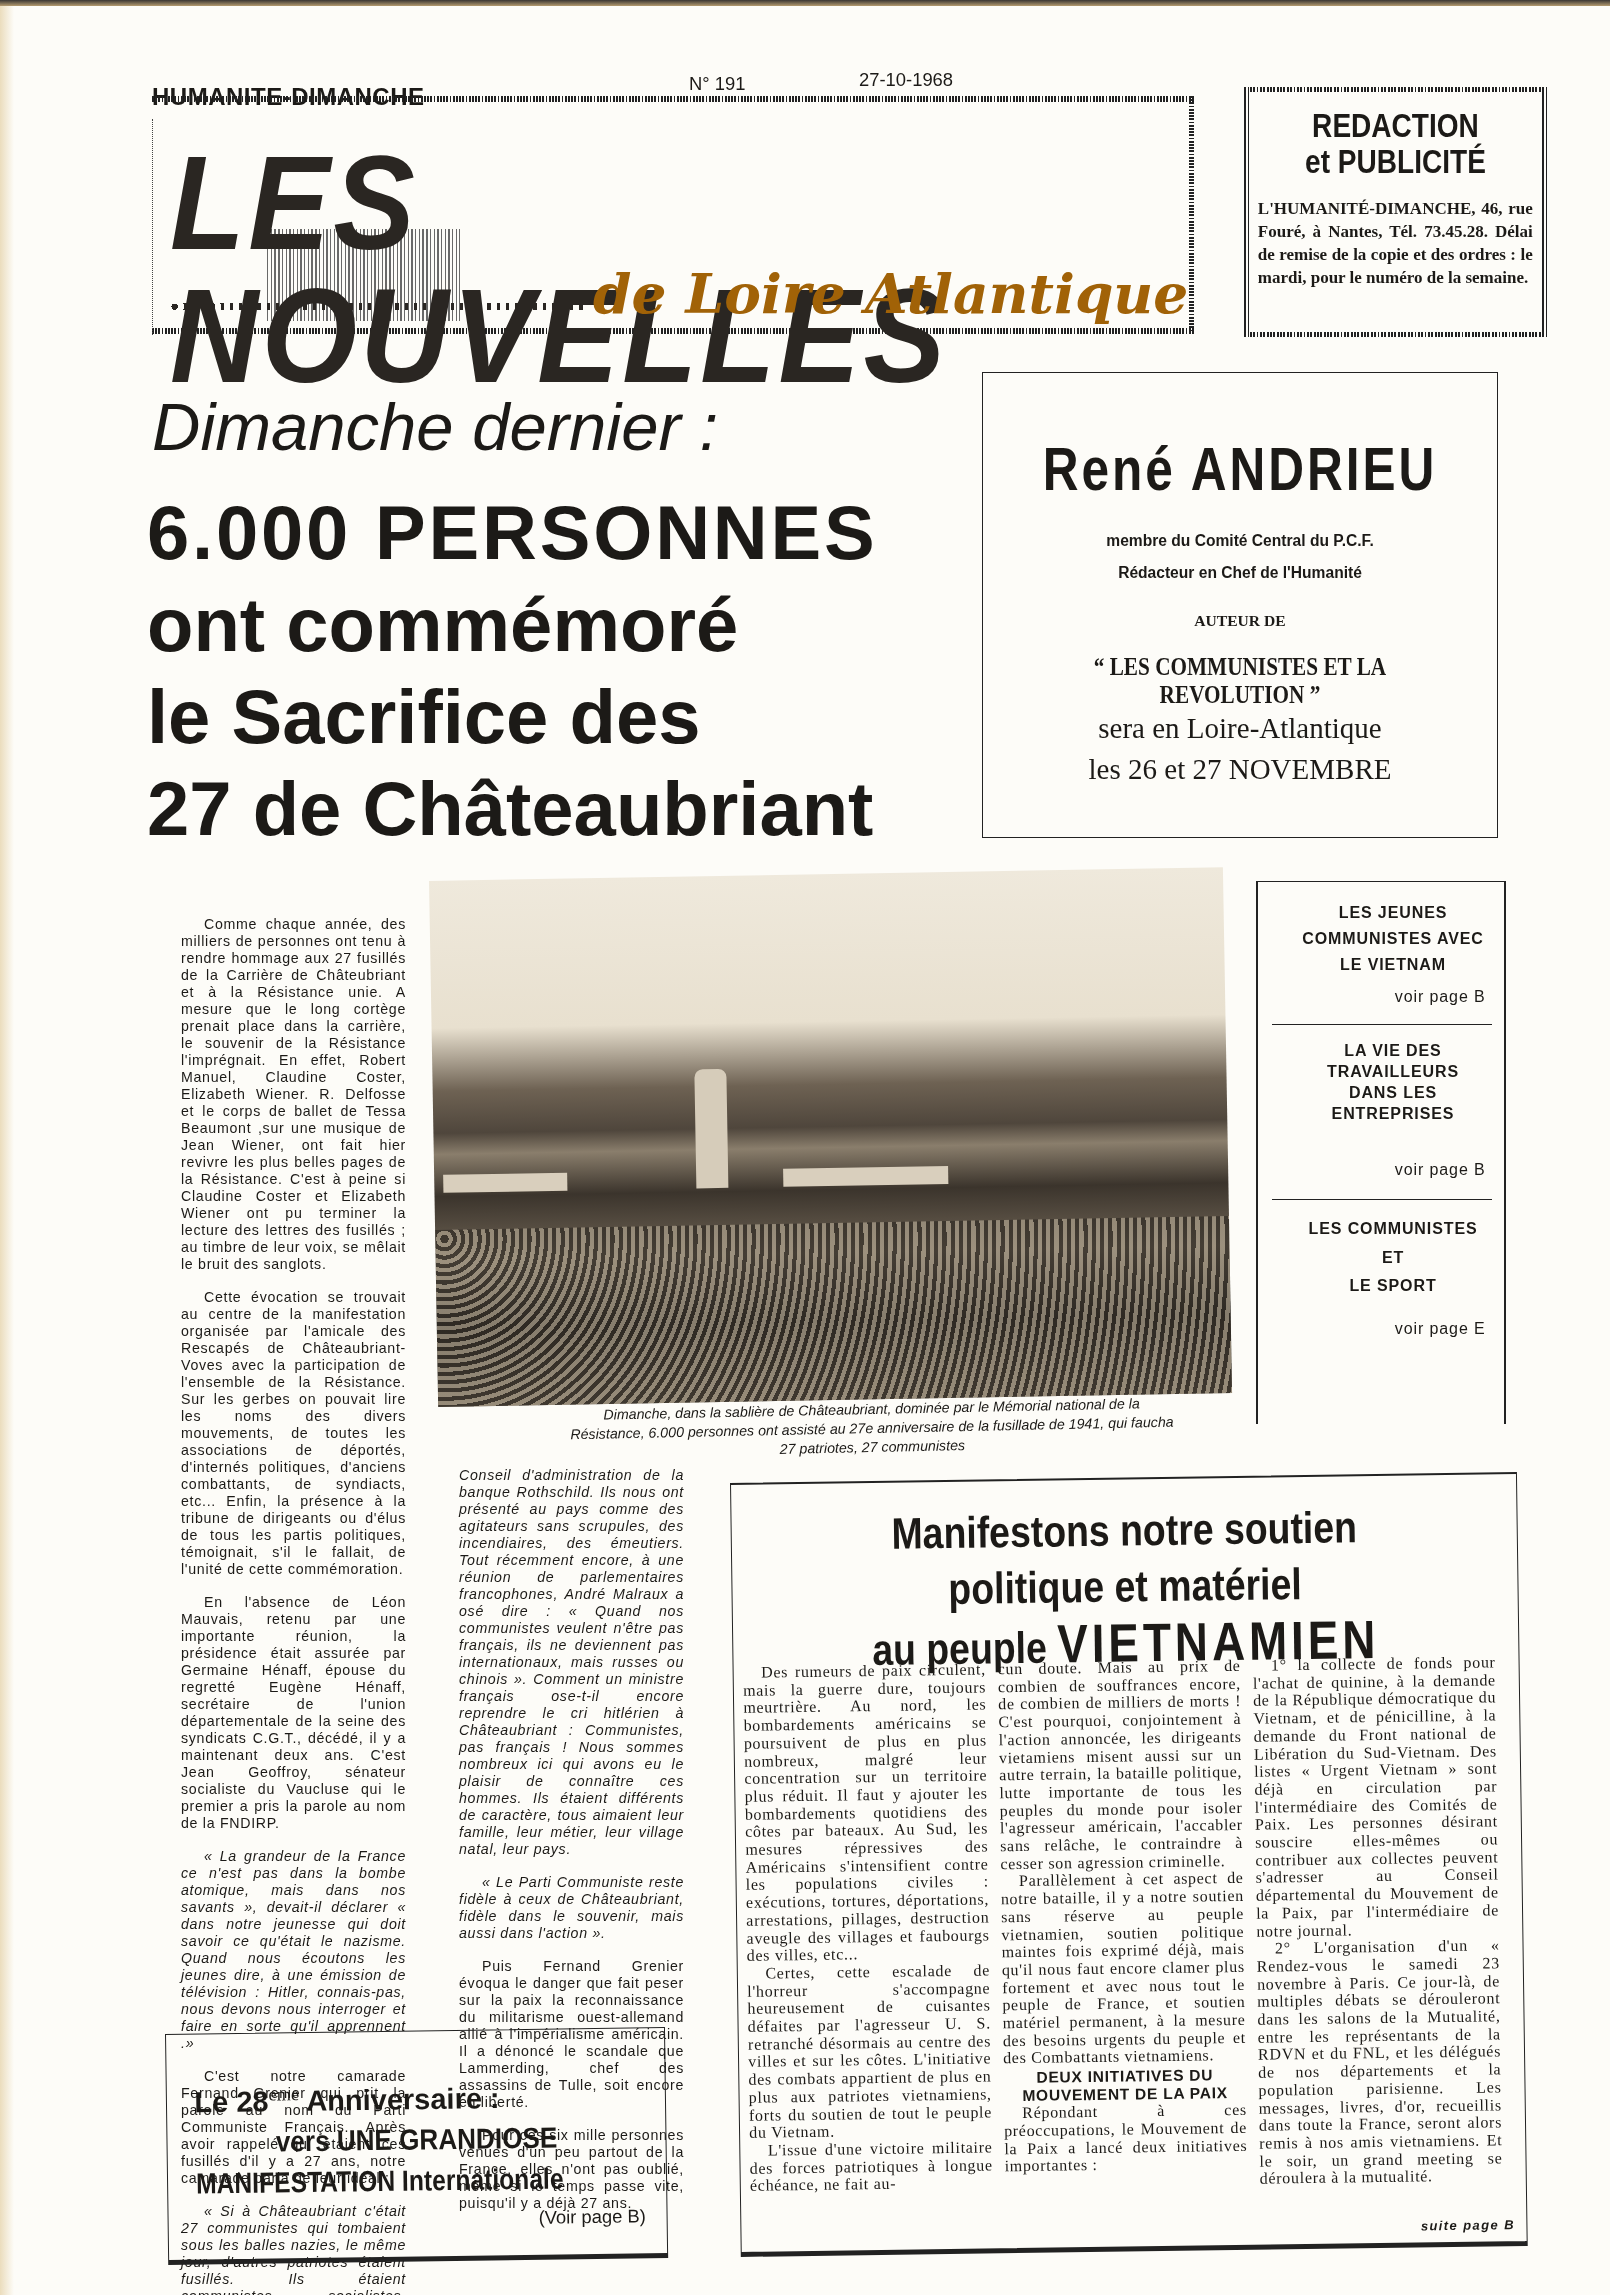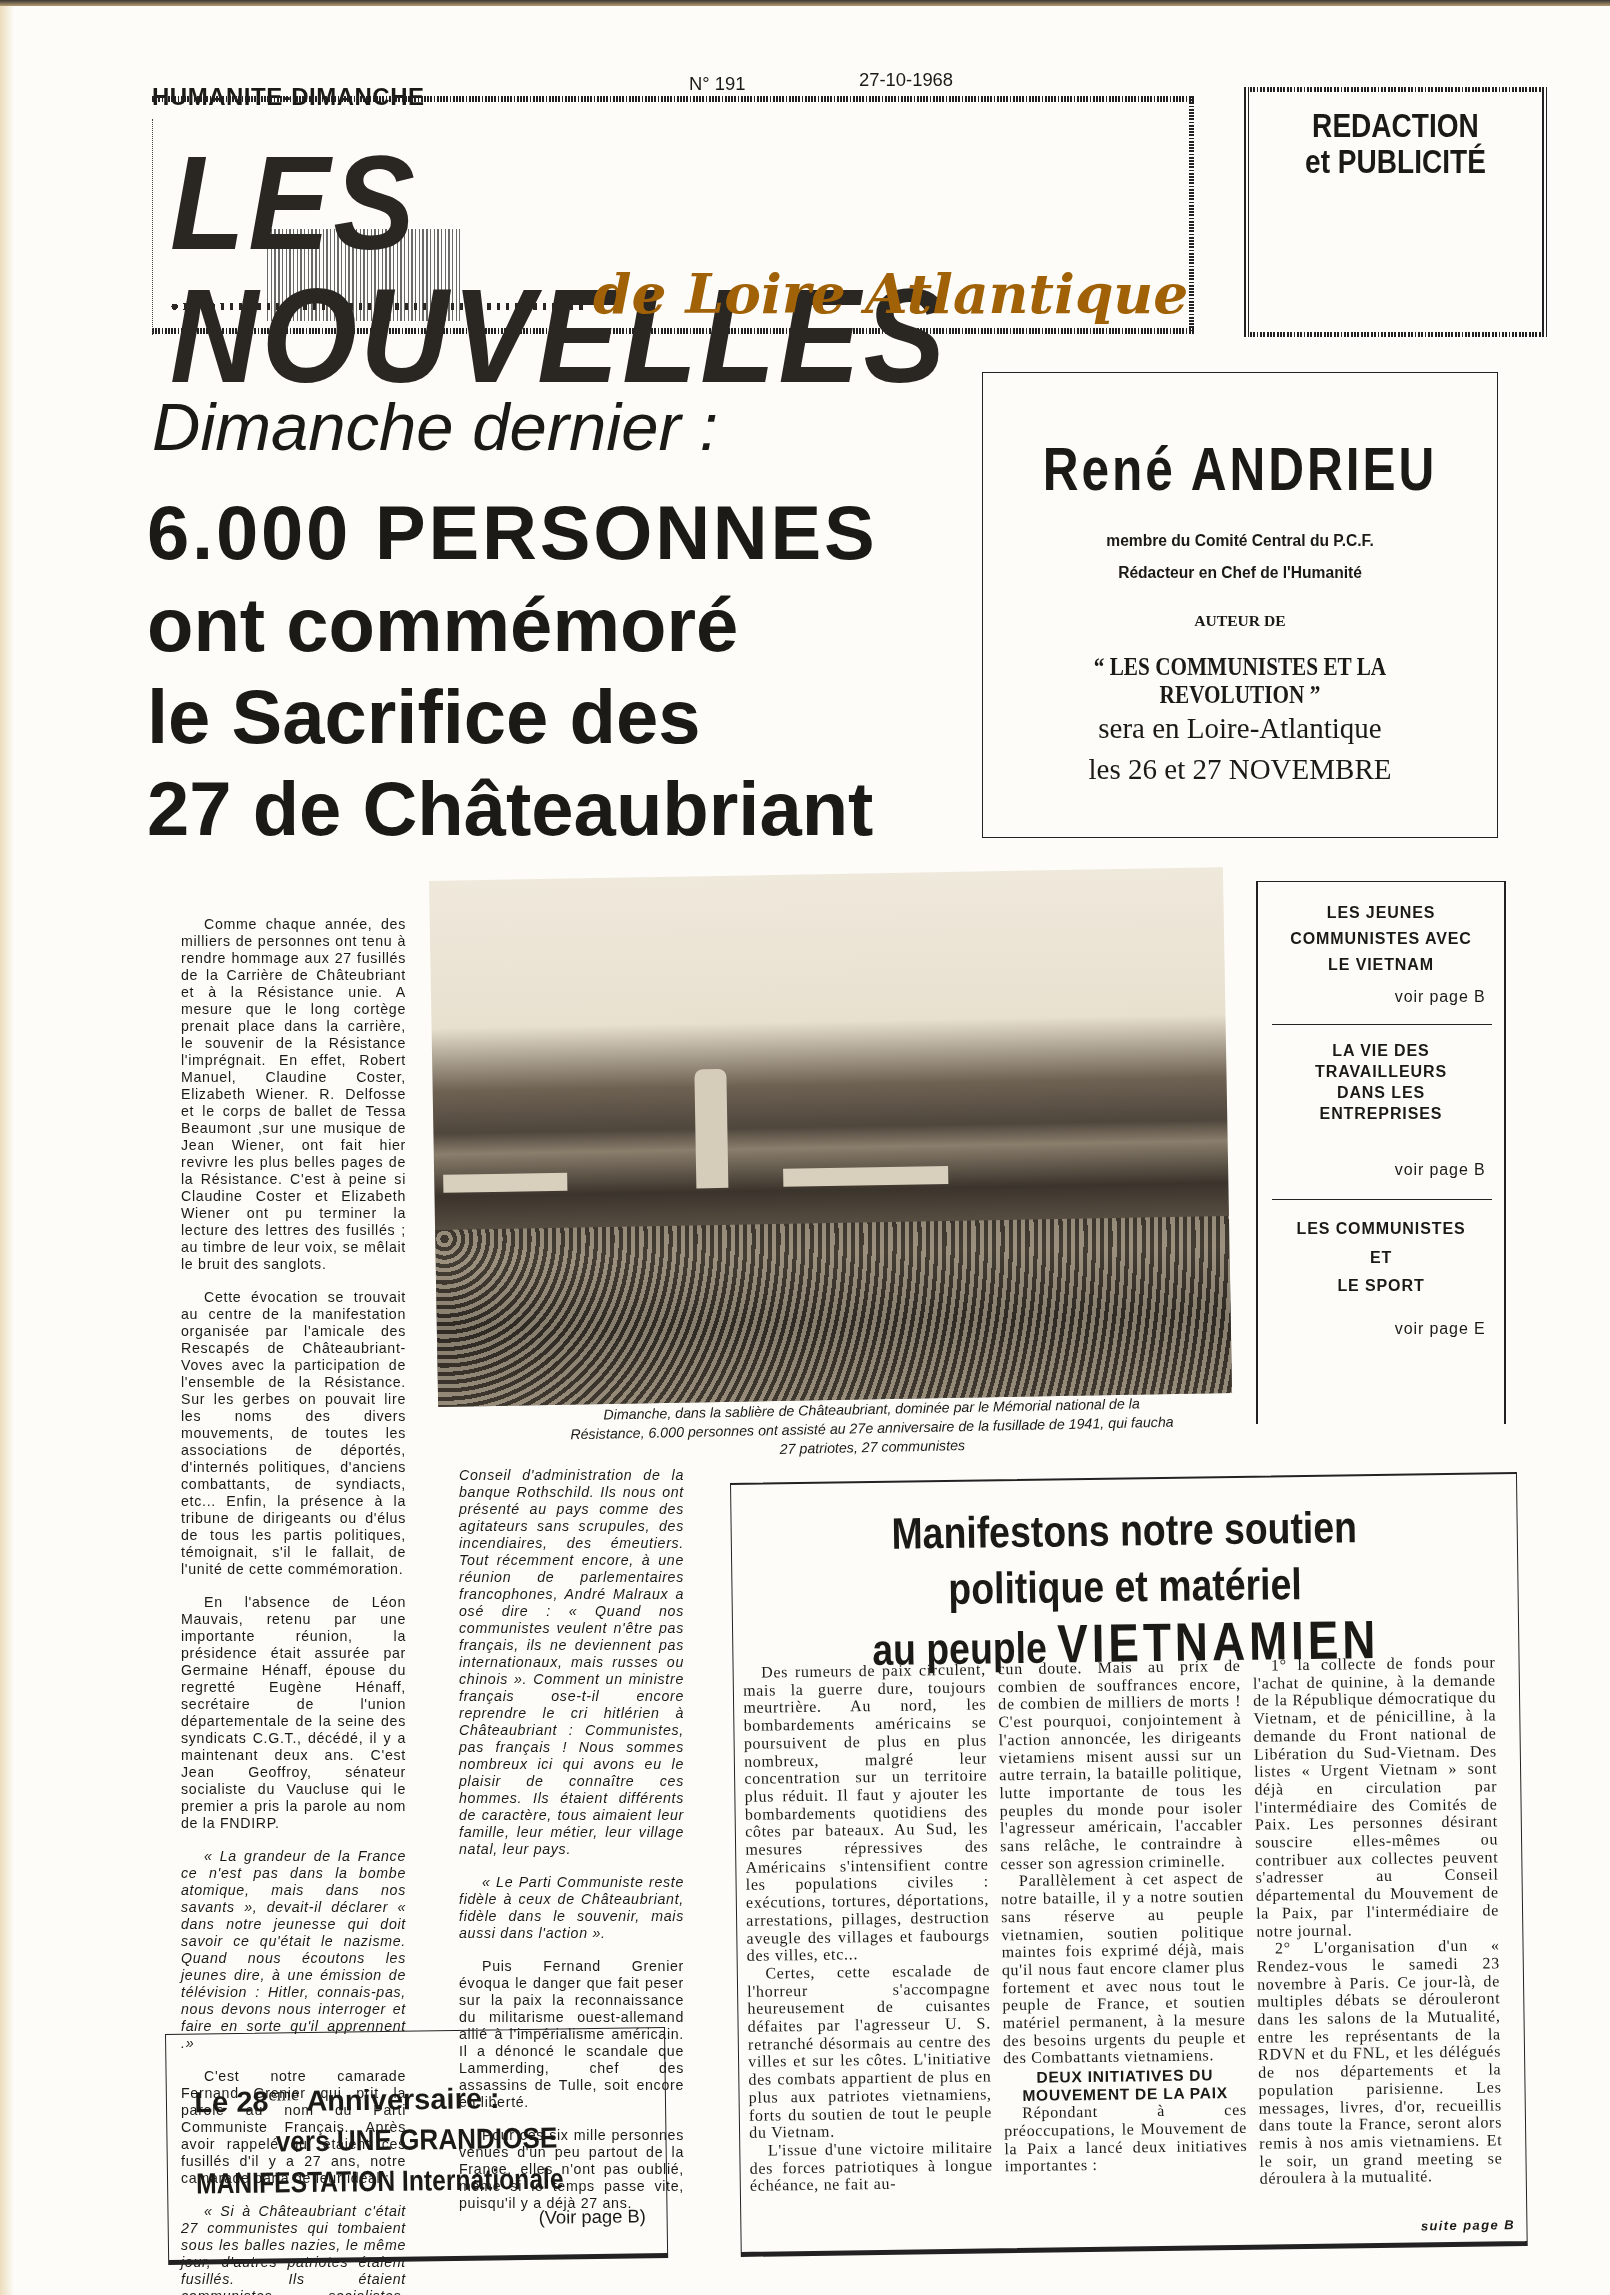--- a/index.html
+++ b/index.html
@@ -61,21 +61,21 @@
 
   
   .col { position:absolute; font-family:"Liberation Sans", sans-serif; font-size:14.2px; line-height:17px; text-align:justify; letter-spacing:0.7px; }
   .col p { margin:16px; text-indent:23px; }
   .col .it { font-style:italic; }
   #col1 { left:165px; top:900px; width:257px; }
   #col2 { left:443px; top:1451px; width:257px; }
 
   
   #index { left:1256px; top:881px; width:246px; height:542px; border-left:2.3px solid #222; border-right:2.3px solid #222; border-top:1.8px solid #222; }
-  .idx-item { position:absolute; left:0; width:100%; text-align:center; font-family:"Liberation Sans", sans-serif; font-weight:bold; font-size:16px; line-height:26px; letter-spacing:0.9px; }
+  .idx-item { position:absolute; left:12px; width:100%; text-align:center; font-family:"Liberation Sans", sans-serif; font-weight:bold; font-size:16px; line-height:26px; letter-spacing:0.9px; }
   .idx-page { position:absolute; right:18.4px; font-family:"Liberation Sans", sans-serif; font-size:16px; letter-spacing:0.9px; }
   .idx-rule { position:absolute; left:13.8px; width:220px; height:1.4px; background:#222; }
 
   
   #viet { left:730px; top:1483px; width:785px; height:767px; border-left:1.8px solid #222; border-right:1.8px solid #222; border-top:2.8px solid #222; border-bottom:5.5px solid #222; transform:rotate(-.8deg); transform-origin:left top; }
   #viet-title { position:absolute; left:0; width:100%; top:23px; text-align:center; font-family:"Liberation Sans", sans-serif; font-weight:bold; font-size:44px; line-height:56px; transform:scaleX(.85); }
   #viet-title .big { font-size:54px; letter-spacing:4.6px; }
   .vcol { position:absolute; top:179px; width:243px; font-family:"Liberation Serif", serif; font-size:16px; line-height:17.7px; text-align:justify; letter-spacing:0.7px; }
   .vcol p { margin:0; text-indent:18.4px; }
   .vcol .sub { text-align:center; font-family:"Liberation Sans", sans-serif; font-weight:bold; font-size:15.6px; text-indent:0; margin-top:1.8px; }
@@ -110,20 +110,21 @@
   <div id="wave"></div>
   <div id="title-sub">de Loire Atlantique</div>
 </div>
 
 <div id="redaction" class="abs">
   <div class="frame"></div>
   <div id="red-title">
     <div>REDACTION</div>
     <div>et PUBLICITÉ</div>
   </div>
+  <div id="red-body">L'HUMANITÉ-DIMANCHE, 46, rue Fouré, à Nantes, Tél. 73.45.28. Délai de remise de la copie et des ordres : le mardi, pour le numéro de la semaine.</div>
 </div>
 
 <div id="kicker" class="abs">Dimanche dernier :</div>
 <div id="headline" class="abs">
   <div class="l1">6.000 PERSONNES</div>
   <div>ont commémoré</div>
   <div>le Sacrifice des</div>
   <div>27 de Châteaubriant</div>
 </div>
 

